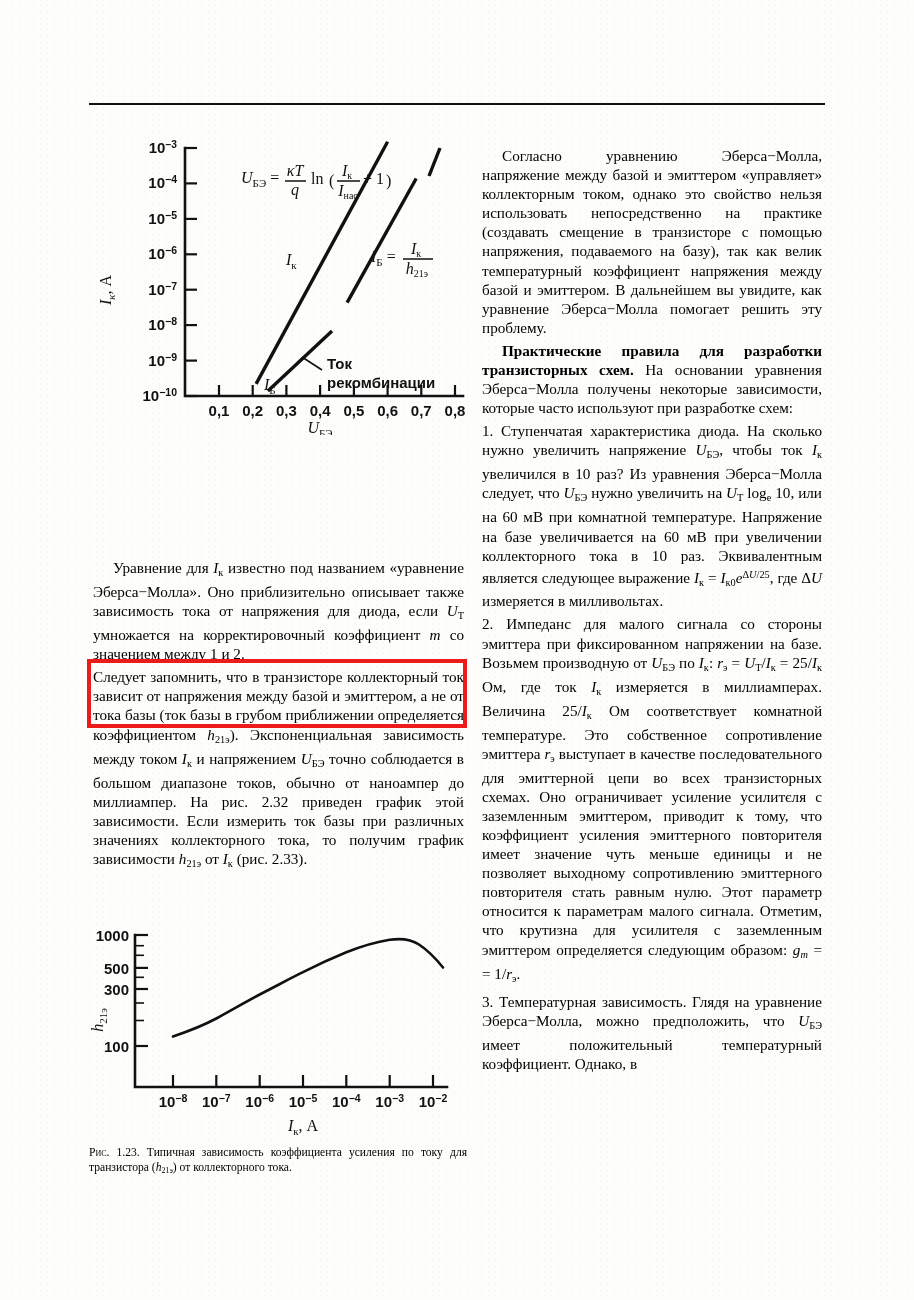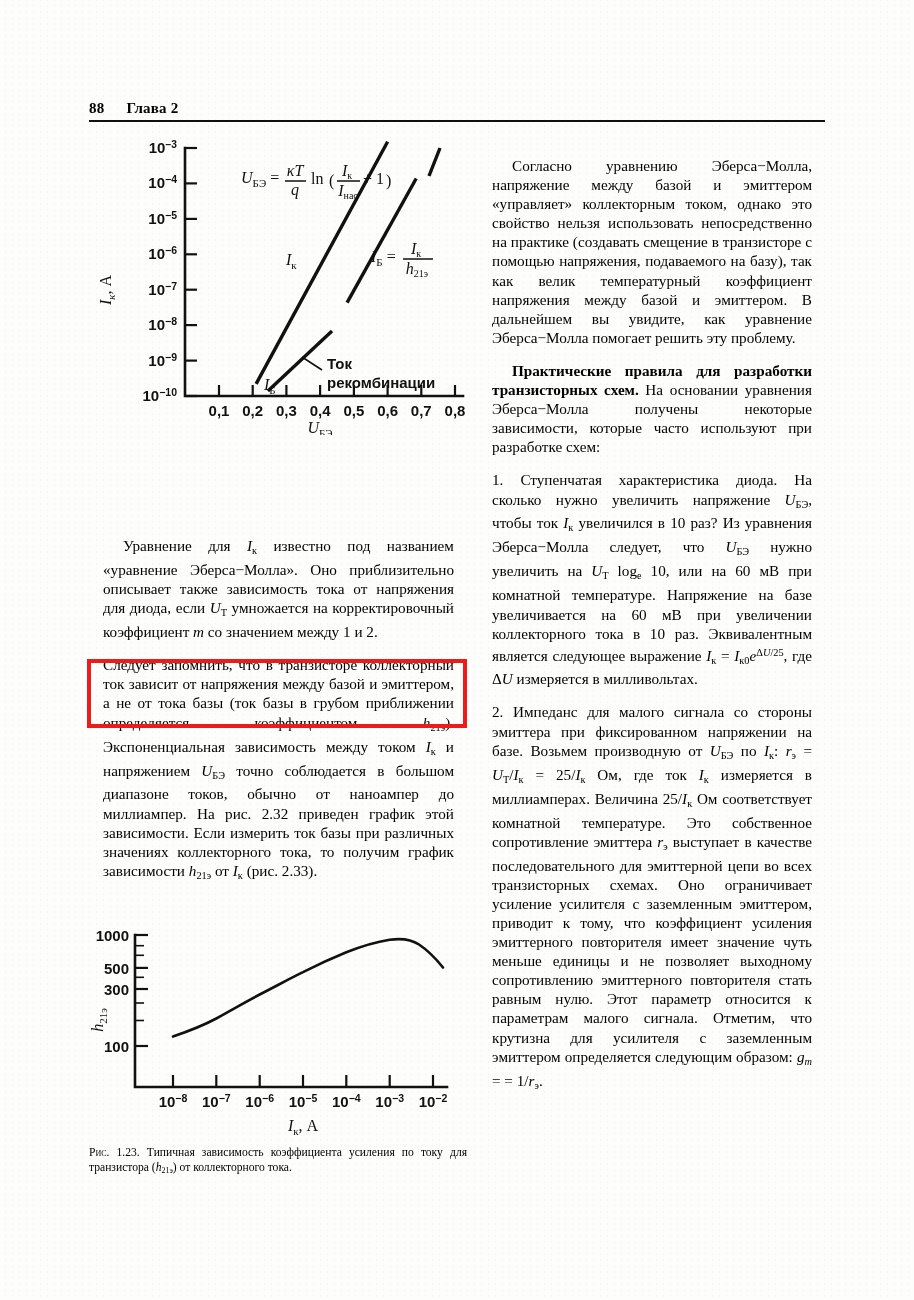--- a/index.html
+++ b/index.html
@@ -58,21 +58,21 @@
   .col {
     position: absolute;
     width: 379px;
     text-align: justify;
     font-size: 15.2px;
     line-height: 19.1px;
   }
   #col-left  { left: 89px;  top: 140px; }
   #col-right { left: 478px; top: 142px; width: 348px; }
 
-  p { margin: 14px; }
+  p { margin: 4px; }
   p.indent { text-indent: 20px; }
   .bold { font-weight: bold; }
   .ital { }
 
   
   .m { font-family: "Liberation Serif", serif; font-style: italic; }
   .sub { font-size: .68em; vertical-align: -.28em; font-style: normal; }
   .sup { font-size: .68em; vertical-align: .45em; font-style: normal; }
   .subi { font-size: .68em; vertical-align: -.28em; font-style: italic; }
 
@@ -126,24 +126,20 @@
   }
   .fracline { stroke: #111; stroke-width: 1.5; }
 </style>
 </head>
 <body>
 
 <div id="page">
   <div id="grain"></div>
 
   <div id="header">
-    <div class="hdr-line">
-      <span>88</span>
-      <span>Глава 2</span>
-    </div>
     <div class="rule"></div>
   </div>
 
   <div id="fig1">
     <svg width="380" height="295" viewBox="0 0 380 295">
 
       <path class="axis" d="M 96 8 L 96 256 L 374 256"></path>
 
       <g>
         <line class="tick" x1="96" y1="8" x2="108" y2="8"></line>
@@ -223,21 +219,21 @@
         <text class="math" x="328" y="134" text-anchor="middle">h<tspan dy="3" font-size="10" font-style="normal">21э</tspan></text>
       </g>
       <text class="math" x="175" y="250">I<tspan dy="4" font-size="11" font-style="normal">Б</tspan></text>
       <line class="leader" x1="213" y1="217" x2="233" y2="230"></line>
       <text class="lbl" x="238" y="229">Ток</text>
       <text class="lbl" x="238" y="248">рекомбинации</text>
     </svg>
   </div>
 
 
-  <div class="col" id="col-left" style="top:522px;">
+  <div class="col" id="col-left" style="top:554px;">
     <p class="indent">
       Уравнение для <span class="m">I</span><span class="sub">к</span> известно под названием «уравнение Эберса−Молла». Оно приблизительно описывает также зависимость тока от напряжения для диода, если <span class="m">U</span><span class="sub">Т</span> умножается на корректировочный коэффициент <span class="m">m</span> со значением между 1 и 2.
     </p>
     <p>
       Следует запомнить, что в транзисторе коллекторный ток зависит от напряжения между базой и эмиттером, а не от тока базы (ток базы в грубом приближении определяется коэффициентом <span class="m">h</span><span class="sub">21э</span>). Экспоненциальная зависимость между током <span class="m">I</span><span class="sub">к</span> и напряжением <span class="m">U</span><span class="sub">БЭ</span> точно соблюдается в большом диапазоне токов, обычно от наноампер до миллиампер. На рис. 2.32 приведен график этой зависимости. Если измерить ток базы при различных значениях коллекторного тока, то получим график зависимости <span class="m">h</span><span class="sub">21э</span> от <span class="m">I</span><span class="sub">к</span> (рис. 2.33).
     </p>
   </div>
 
   <div id="redbox"></div>
 
@@ -310,15 +306,18 @@
     <p class="indent">
       <span class="bold">Практические правила для разработки транзисторных схем.</span>
       На основании уравнения Эберса−Молла получены некоторые зависимости, которые часто используют при разработке схем:
     </p>
     <p>
       1. Ступенчатая характеристика диода. На сколько нужно увеличить напряжение <span class="m">U</span><span class="sub">БЭ</span>, чтобы ток <span class="m">I</span><span class="sub">к</span> увеличился в 10 раз? Из уравнения Эберса−Молла следует, что <span class="m">U</span><span class="sub">БЭ</span> нужно увеличить на <span class="m">U</span><span class="sub">Т</span>&nbsp;log<span class="sub">e</span>&nbsp;10, или на 60 мВ при комнатной температуре. <span class="ital">Напряжение на базе увеличивается на 60 мВ при увеличении коллекторного тока в 10 раз.</span> Эквивалентным является следующее выражение <span class="m">I</span><span class="sub">к</span> = <span class="m">I</span><span class="sub">к0</span><span class="m">e</span><span class="sup">Δ<span class="m">U</span>/25</span>, где Δ<span class="m">U</span> измеряется в милливольтах.
     </p>
     <p>
       2. Импеданс для малого сигнала со стороны эмиттера при фиксированном напряжении на базе. Возьмем производную от <span class="m">U</span><span class="sub">БЭ</span> по <span class="m">I</span><span class="sub">к</span>: <span class="m">r</span><span class="sub">э</span> = <span class="m">U</span><span class="sub">Т</span>/<span class="m">I</span><span class="sub">к</span> = 25/<span class="m">I</span><span class="sub">к</span> Ом, где ток <span class="m">I</span><span class="sub">к</span> измеряется в миллиамперах. Величина 25/<span class="m">I</span><span class="sub">к</span> Ом соответствует комнатной температуре. Это <span class="ital">собственное</span> сопротивление эмиттера <span class="m">r</span><span class="sub">э</span> выступает в качестве последовательного для эмиттерной цепи во всех транзисторных схемах. Оно ограничивает усиление усилитєля с заземленным эмиттером, приводит к тому, что коэффициент усиления эмиттерного повторителя имеет значение чуть меньше единицы и не позволяет выходному сопротивлению эмиттерного повторителя стать равным нулю. Этот параметр относится к параметрам малого сигнала. Отметим, что крутизна для усилителя с заземленным эмиттером определяется следующим образом: <span class="m">g</span><span class="subi">m</span> = = 1/<span class="m">r</span><span class="sub">э</span>.
     </p>
+    <p>
+      3. Температурная зависимость. Глядя на уравнение Эберса−Молла, можно предположить, что <span class="m">U</span><span class="sub">БЭ</span> имеет положительный температурный коэффициент. Однако, в
+    </p>
   </div>
 
 </div>
 
 </body></html>

